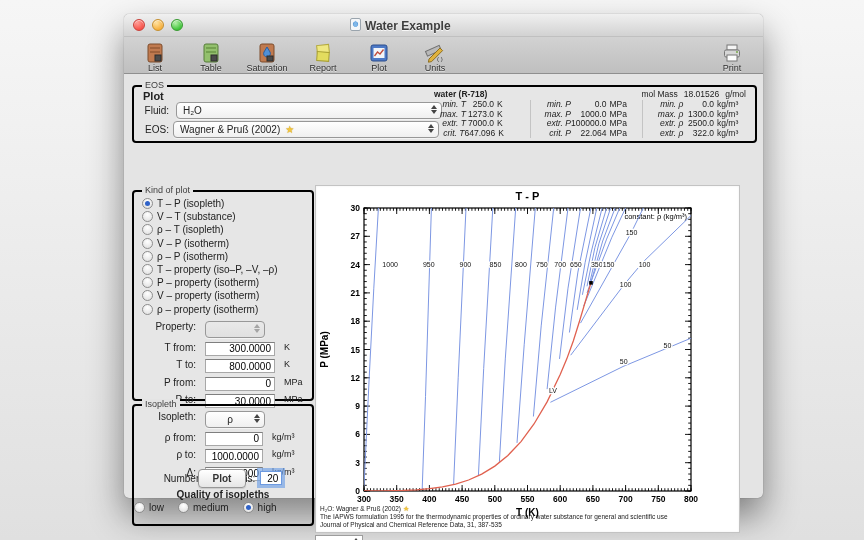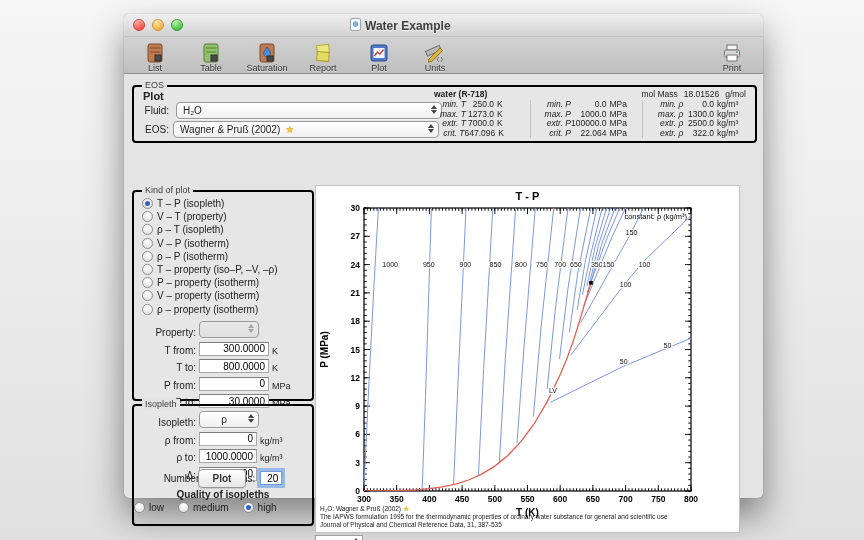--- a/index.html
+++ b/index.html
@@ -54,21 +54,21 @@
   .pval{flex:1;text-align:right;padding-right:3px}
   .punit{width:29px;text-align:left}
   
   .kindbox{left:8px;top:119px;width:178px;height:207px}
   .radios{position:absolute;left:8px;top:6px;display:flex;flex-direction:column;gap:2.2px}
   .radio-row{display:flex;align-items:center;gap:4px;font-size:10px}
   .radio{width:11px;height:11px;border-radius:50%;box-sizing:border-box;border:1px solid #8d8d8d;
          background:radial-gradient(circle at 50% 30%,#ffffff,#dcdcdc);display:flex}
   .radio.sel::after{content:'';width:5px;height:5px;border-radius:50%;background:#2f62c8;margin:auto}
   .fieldrows{position:absolute;left:0;top:129px;width:100%;display:flex;flex-direction:column;gap:3.5px}
-  .frow{display:flex;align-items:flex-end;gap:3px;font-size:10px}
+  .frow{display:flex;align-items:flex-start;gap:9px;font-size:10px}
   .frow .lab{width:62px;text-align:right}
   .tfield{box-sizing:border-box;height:14px;background:#fff;border:1px solid #a8a8a8;border-top-color:#7f7f7f;
           font-size:10px;text-align:right;padding:0 3px;font-family:"Liberation Sans",sans-serif}
   .unit{font-size:9px}
   .popup-mini{position:relative;display:flex;align-items:center;justify-content:center;width:48px;height:15px;
               background:linear-gradient(#ffffff,#f0f0f0);border:1px solid #989898;border-radius:4px;
               font-size:10px;padding-right:10px;box-shadow:0 1px 0 rgba(255,255,255,.55)}
   .popup-mini.disabled{background:linear-gradient(#e9e9e9,#e0e0e0);color:#999}
   .isobox{left:8px;top:333px;width:178px;height:118px}
   .isorows{position:absolute;left:0;top:5px;width:100%;display:flex;flex-direction:column;gap:3.5px}
@@ -297,21 +297,21 @@
 
       <div class="groupbox kindbox">
         <span class="glabel">Kind of plot</span>
         <div class="radios" id="kind-radios">
             <div class="radio-row">
               <span class="radio sel"></span>
               <span>T – P (isopleth)</span>
             </div>
             <div class="radio-row">
               <span class="radio"></span>
-              <span>V – T (property)</span>
+              <span>V – T (substance)</span>
             </div>
             <div class="radio-row">
               <span class="radio"></span>
               <span>ρ – T (isopleth)</span>
             </div>
             <div class="radio-row">
               <span class="radio"></span>
               <span>V – P (isotherm)</span>
             </div>
             <div class="radio-row">

